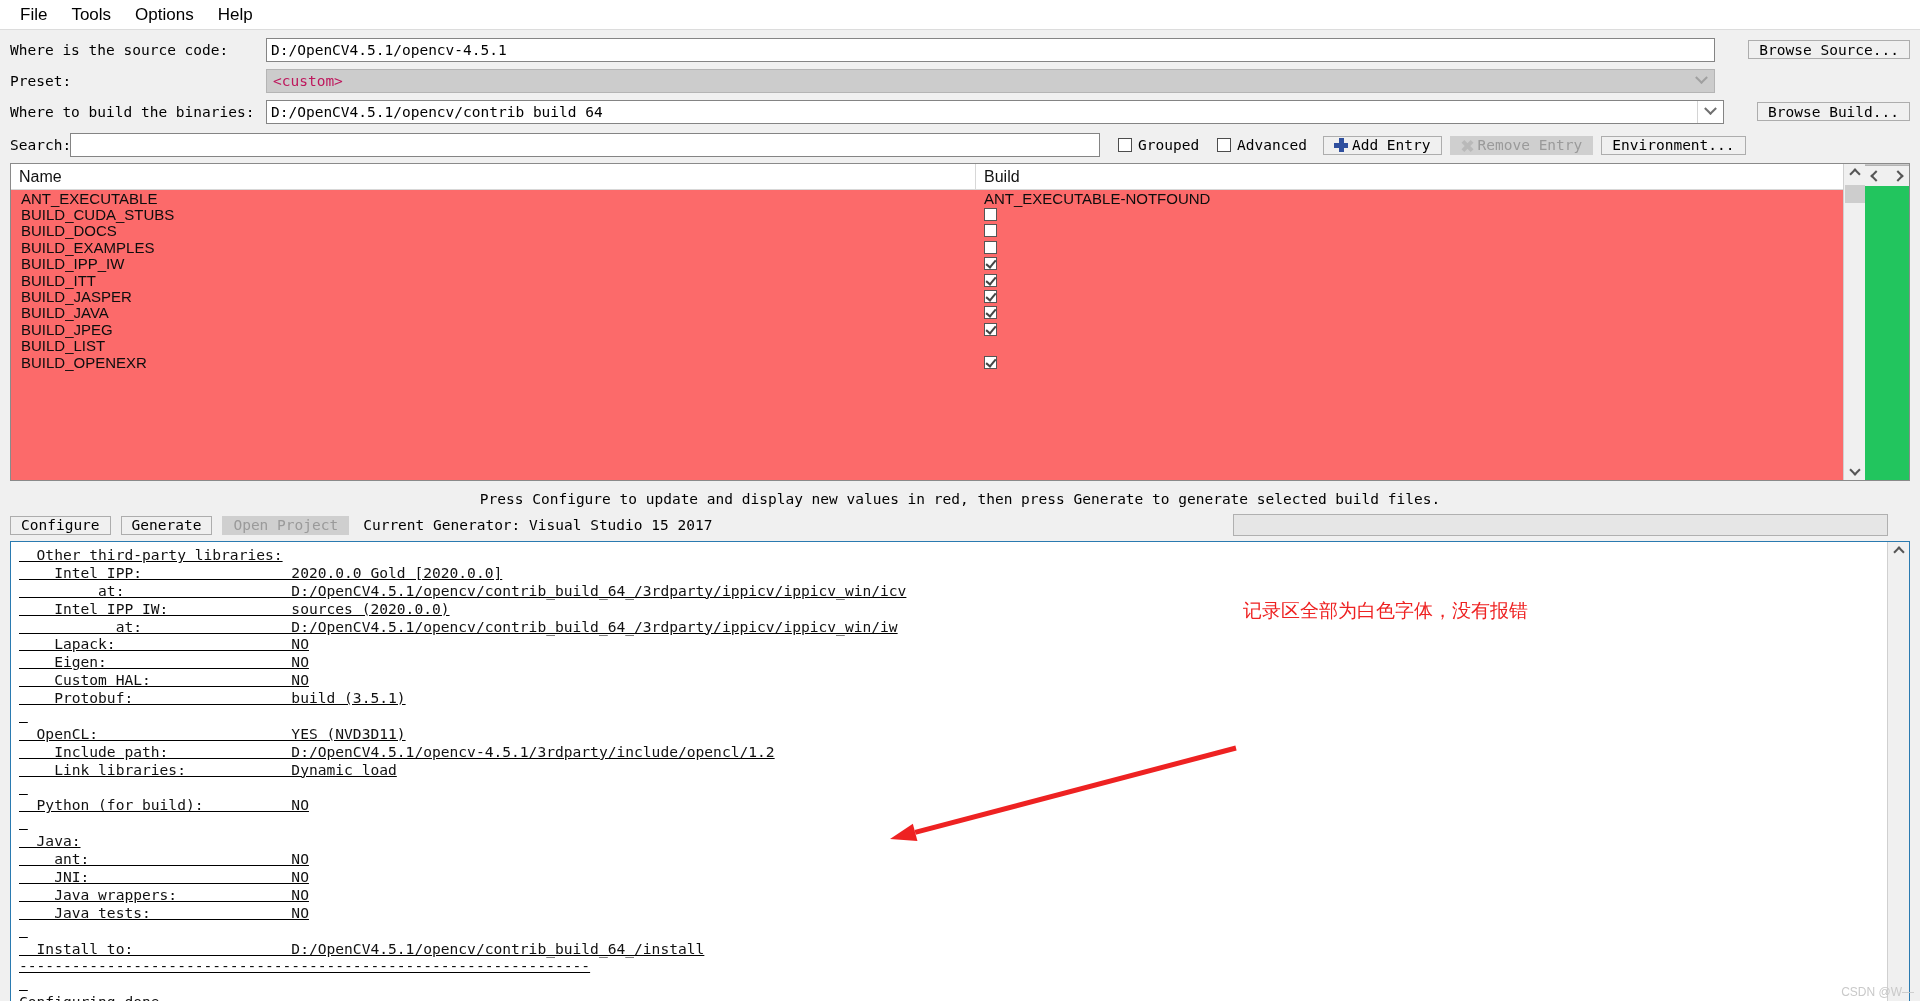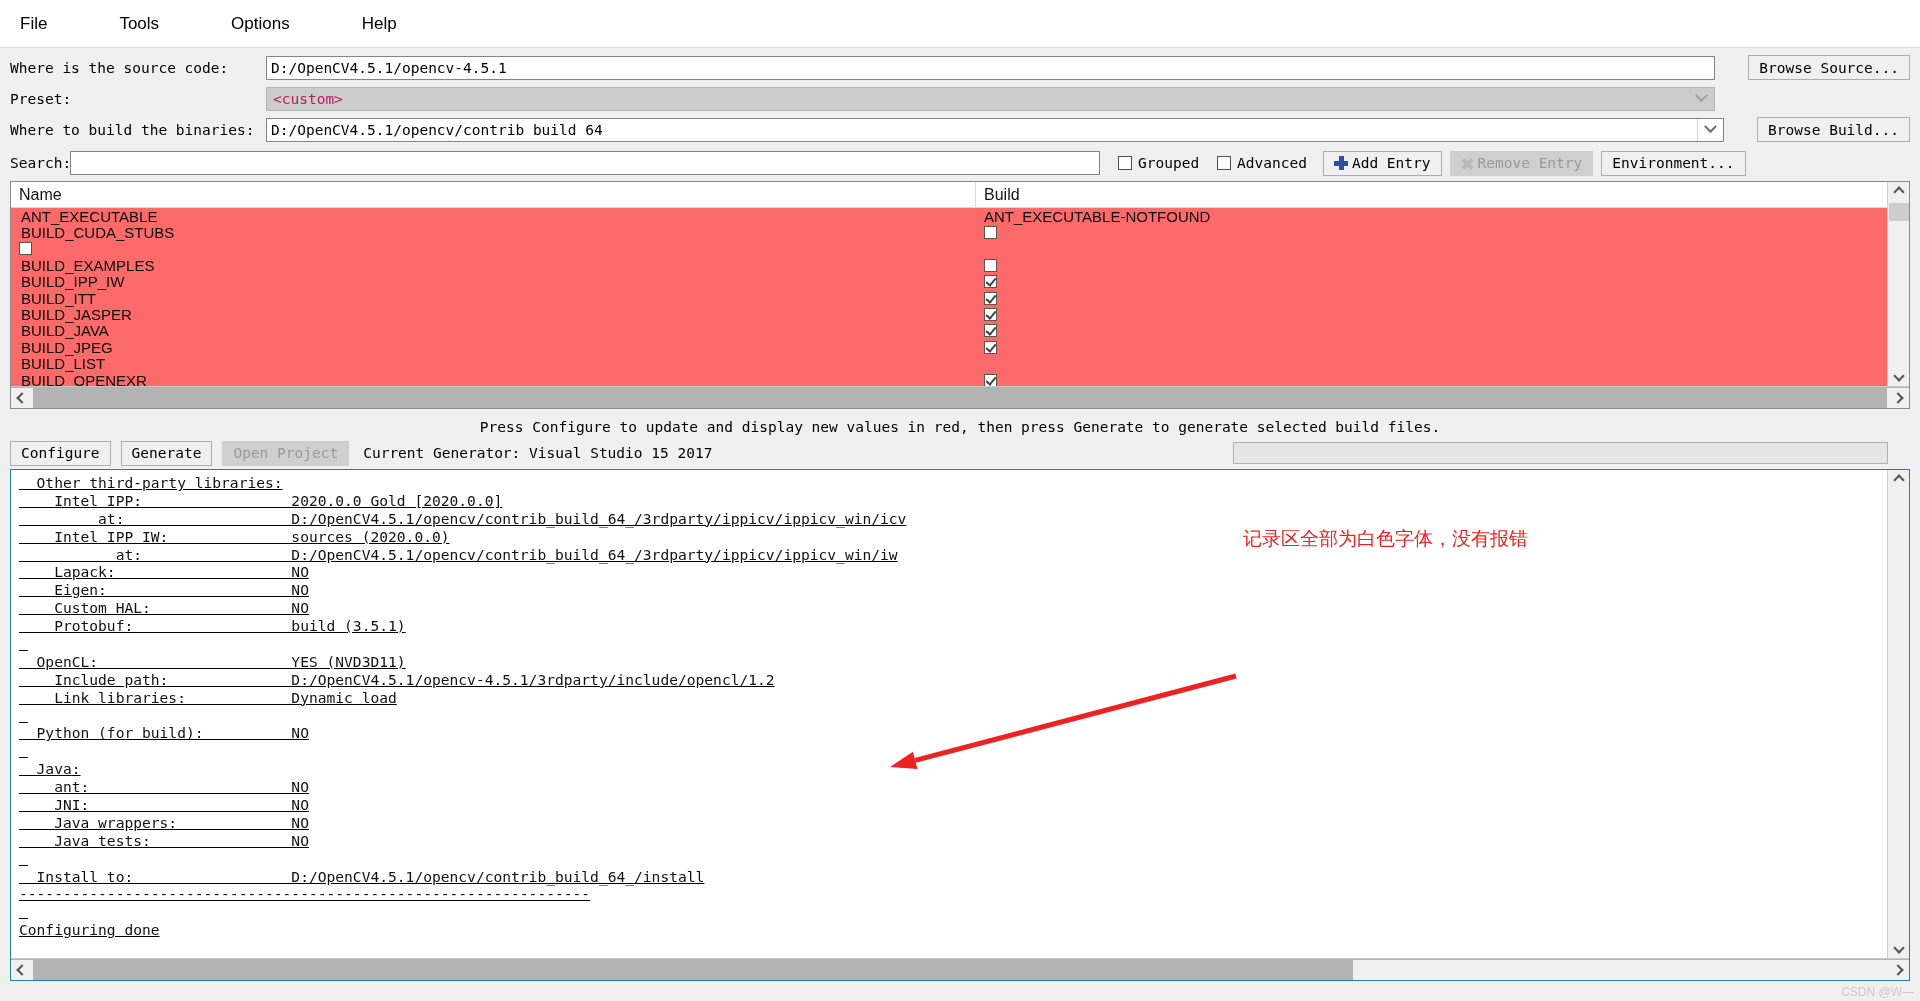--- a/index.html
+++ b/index.html
@@ -11,27 +11,26 @@
     font-family: "Liberation Sans", sans-serif;
   }
   .app {
     width: 1920px; height: 1001px;
     position: relative;
     background: #f0f0f0;
   }
 
   
   .menubar {
-    height: 48px;
+    height: 30px;
     background: #ffffff;
     display: flex;
     align-items: center;
     padding-left: 8px;
     border-bottom: 1px solid #dcdcdc;
-    gap: 48px;
   }
   .menubar .menu-item {
     font-family: "Liberation Sans", sans-serif;
     font-size: 17px;
     color: #000;
     padding: 2px 12px;
     cursor: default;
   }
 
   
@@ -117,21 +116,21 @@
     overflow: hidden;
   }
   .fieldcombo .fieldcombo-arrow { border-left: 1px solid #d4d4d4; }
 
   .btn {
     font-family: "DejaVu Sans Mono", monospace;
     font-size: 14.5px;
     color: #000;
     background: #f0f0f0;
     border: 1px solid #adadad;
-    height: 25px;
+    height: 19px;
     padding: 0 10px;
     margin-left: 8px;
     white-space: nowrap;
     cursor: default;
     display: flex;
     align-items: center;
     justify-content: center;
   }
   .btn.disabled {
     color: #9a9a9a;
@@ -203,24 +202,24 @@
     width: 13px; height: 4px;
     background: #b9b9b9;
   }
   .x-icon::before { transform: rotate(45deg); }
   .x-icon::after  { transform: rotate(-45deg); }
 
   
   .table-wrap {
     margin: 0 10px;
     border: 1px solid #8a8a8a;
-    background: #7f1d1d;
-    height: 228px;
-    display: flex;
-    flex-direction: column;
+    background: #22c55e;
+    height: 318px;
+    display: flex;
+    flex-direction: row;
     position: relative;
   }
   .table-main { display: flex; flex: 1; min-height: 0; }
   .table-body-area { flex: 1; display: flex; flex-direction: column; min-width: 0; }
   .table-header {
     display: flex;
     height: 26px;
     background: #ffffff;
     border-bottom: 1px solid #d7d7d7;
     flex: none;
@@ -481,20 +480,21 @@
               <div class="cell-name">ANT_EXECUTABLE</div>
               <div class="cell-value">ANT_EXECUTABLE-NOTFOUND</div>
             </div>
             <div class="row">
               <div class="cell-name">BUILD_CUDA_STUBS</div>
               <div class="cell-value">
                 <span class="cell-check"></span>
               </div>
             </div>
             <div class="row">
+              <div class="cell-name">BUILD_DOCS</div>
               <div class="cell-value">
                 <span class="cell-check"></span>
               </div>
             </div>
             <div class="row">
               <div class="cell-name">BUILD_EXAMPLES</div>
               <div class="cell-value">
                 <span class="cell-check"></span>
               </div>
             </div>

